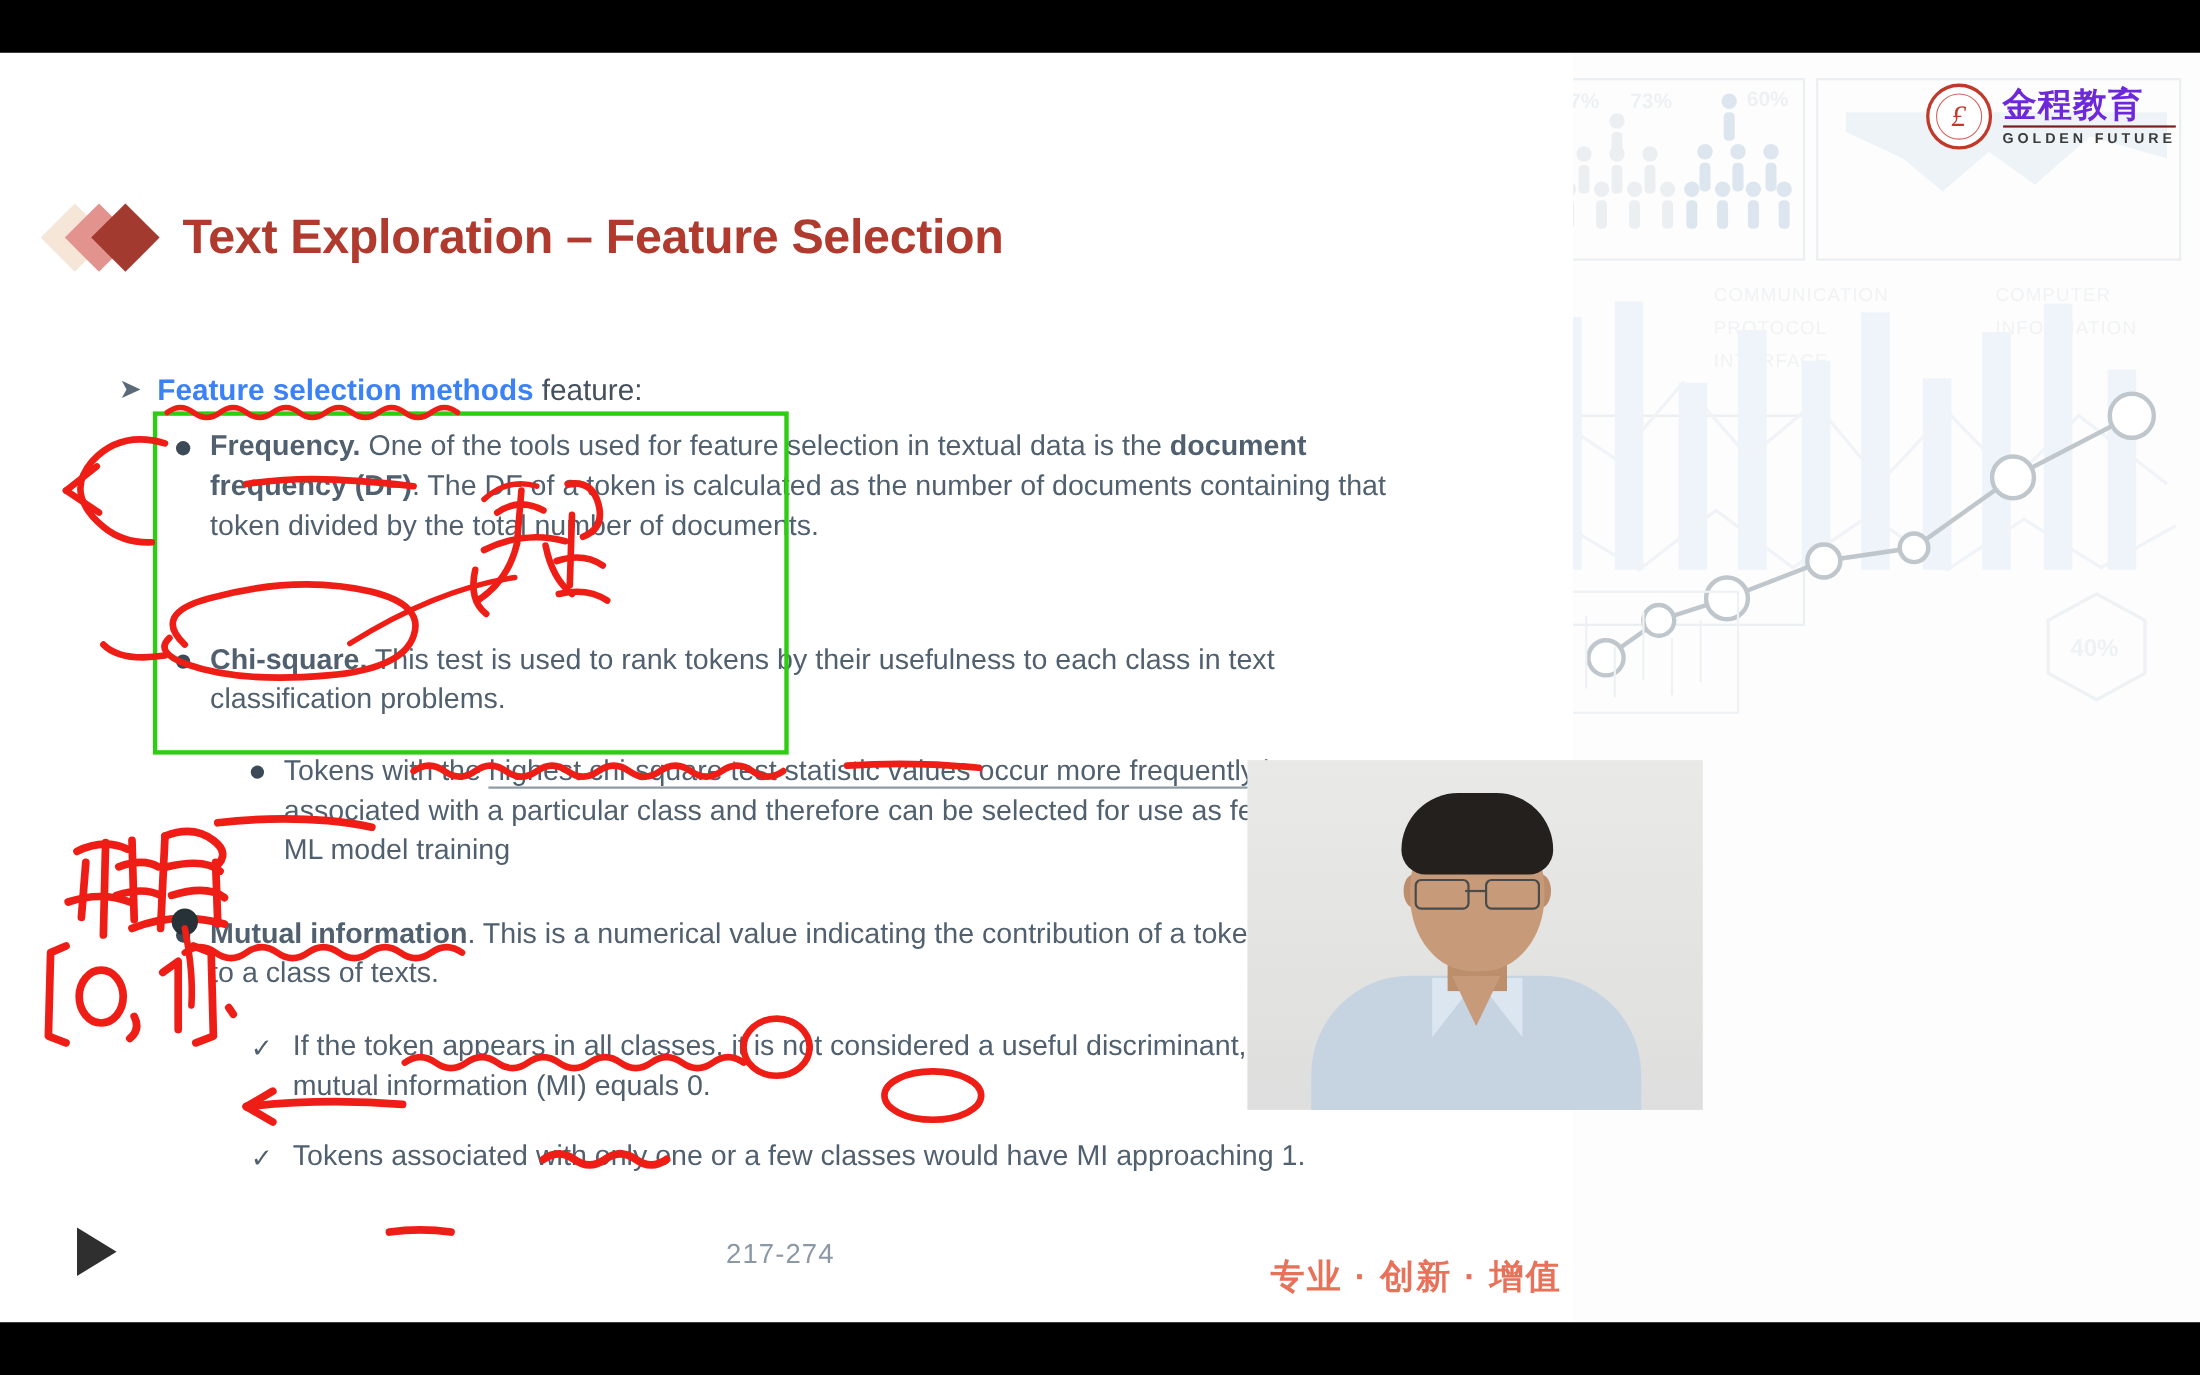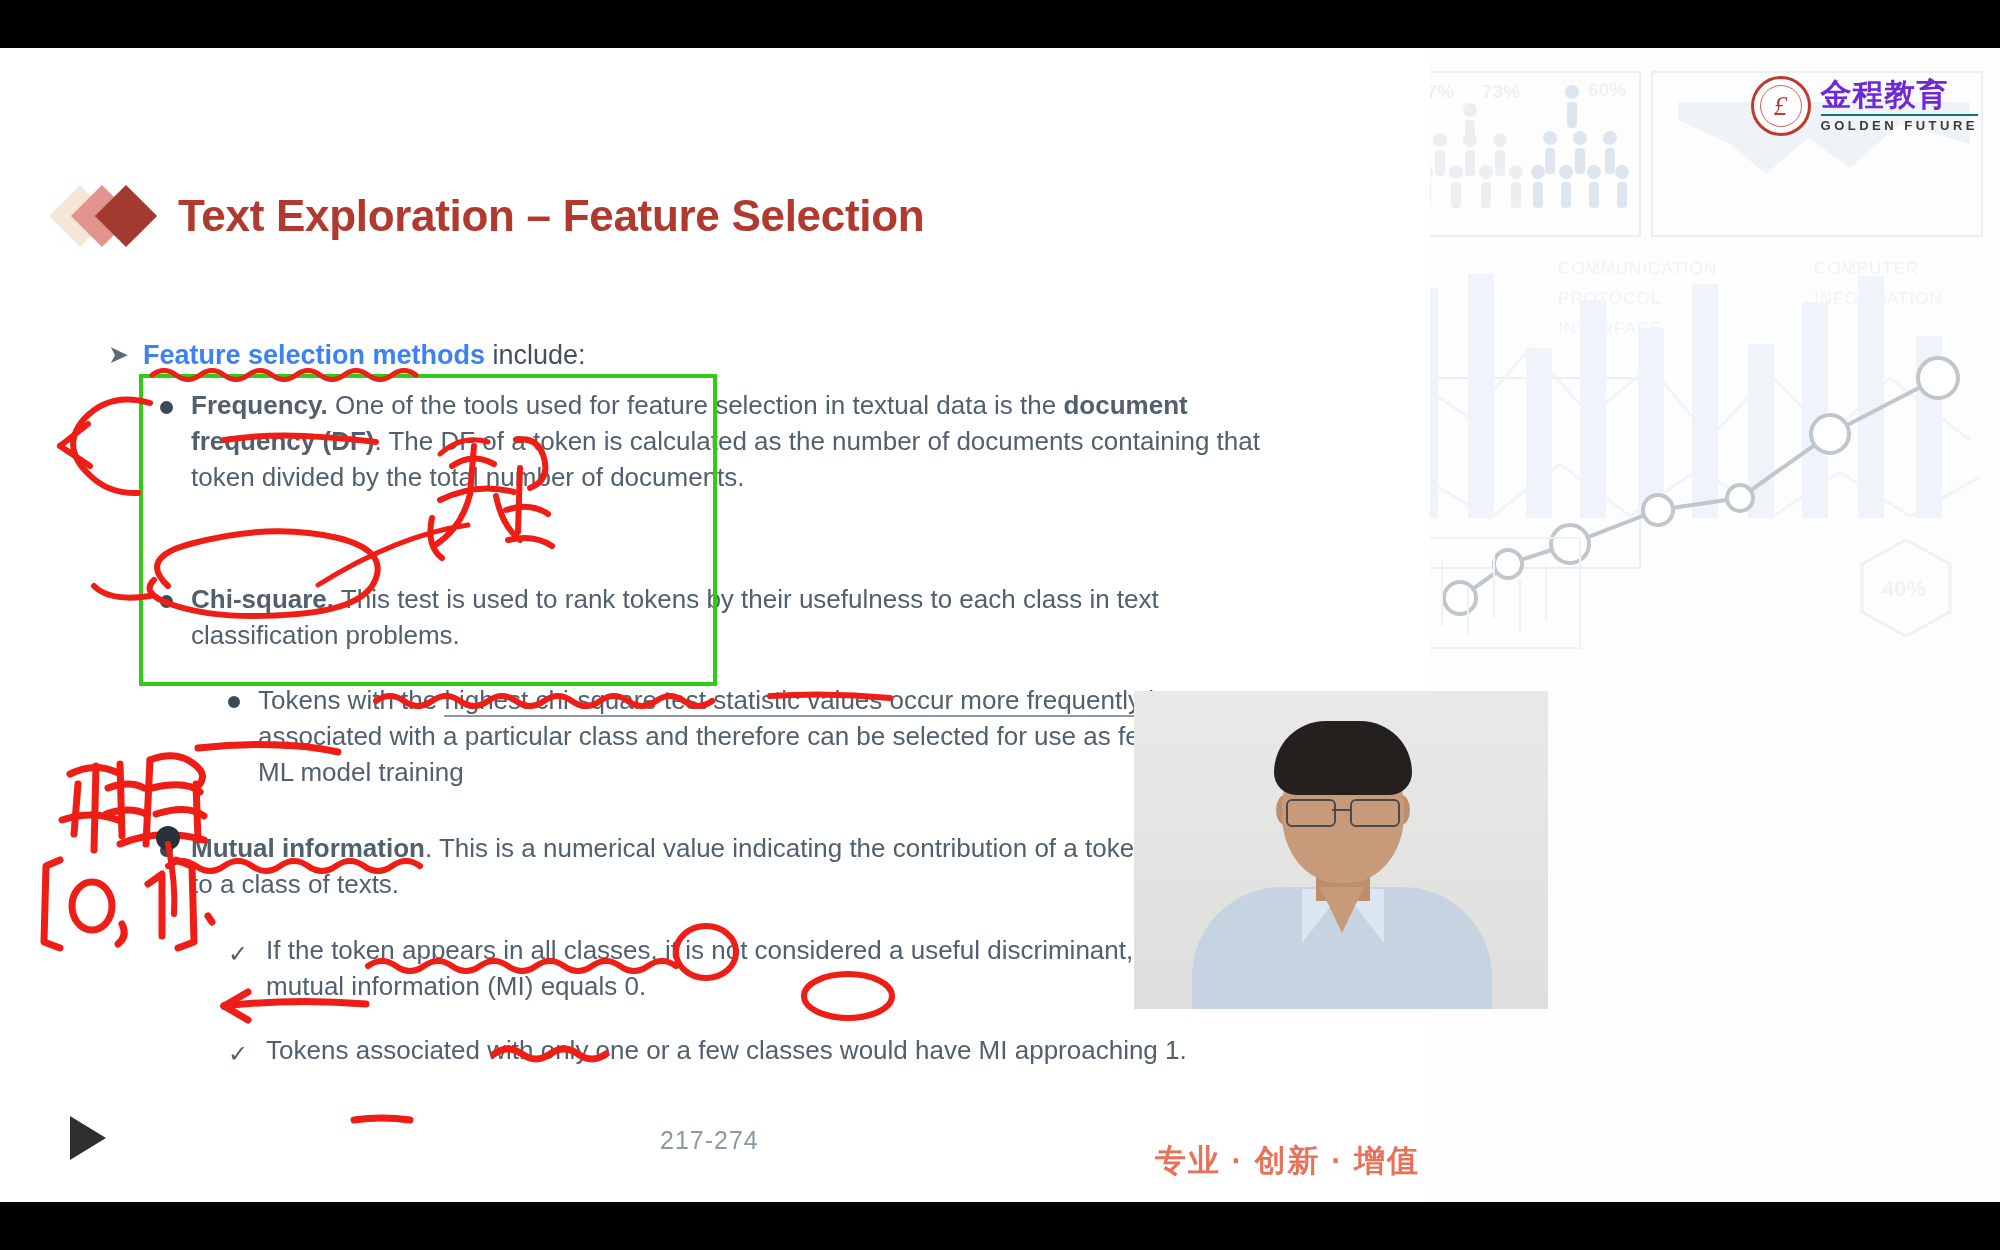--- a/index.html
+++ b/index.html
@@ -37,21 +37,21 @@
   #slide {
     position: absolute;
     left: 0; top: 0;
     width: 1430px; height: 1154px;
     background: #ffffff;
   }
 
   
   #title-row {
     position: absolute;
-    left: 58px; top: 135px;
+    left: 46px; top: 135px;
     display: flex; align-items: center;
   }
   .diamonds {
     position: relative;
     width: 110px; height: 66px;
     margin-right: 10px;
   }
   .dia {
     position: absolute;
     width: 44px; height: 44px;
@@ -206,21 +206,21 @@
     color: #c0392b;
     line-height: 1;
   }
   #logo-cn {
     font-size: 31px; font-weight: bold; color: #6d28d9;
     letter-spacing: 1px; line-height: 1.05;
   }
   #logo-en {
     font-size: 13px; font-weight: bold; color: #3b3b3b;
     letter-spacing: 3.5px; margin-top: 2px;
-    border-top: 2px solid #0f766e; padding-top: 2px;
+    border-top: 2px solid #7f1d1d; padding-top: 2px;
   }
   #video-box {
     position: absolute;
     left: 1134px; top: 643px;
     width: 414px; height: 318px;
     background: linear-gradient(180deg, #e9e9e7 0%, #e3e3e1 55%, #dedede 100%);
     overflow: hidden;
   }
   .face-head {
     position: absolute;
@@ -314,21 +314,21 @@
           <div class="dia d1"></div>
           <div class="dia d2"></div>
           <div class="dia d3"></div>
         </div>
         <div id="slide-title">Text Exploration – Feature Selection</div>
       </div>
 
       <div class="lvl1 body-text" style="left:108px; top:290px;">
         <span class="chev">➤</span>
         <span>
-          <span class="b1">Feature selection methods</span><span> include:</span>
+          <span class="b1">Feature selection methods</span><span> feature:</span>
         </span>
       </div>
 
       <div class="lvl2" style="left:160px; top:340px;">
         <span class="dot"></span>
         <span class="txt">
           <b>Frequency.</b><span> One of the tools used for feature selection in textual data is the </span><b>document frequency (DF)</b><span>. The DF of a token is calculated as the number of documents containing that token divided by the total number of documents.</span>
         </span>
       </div>
 

